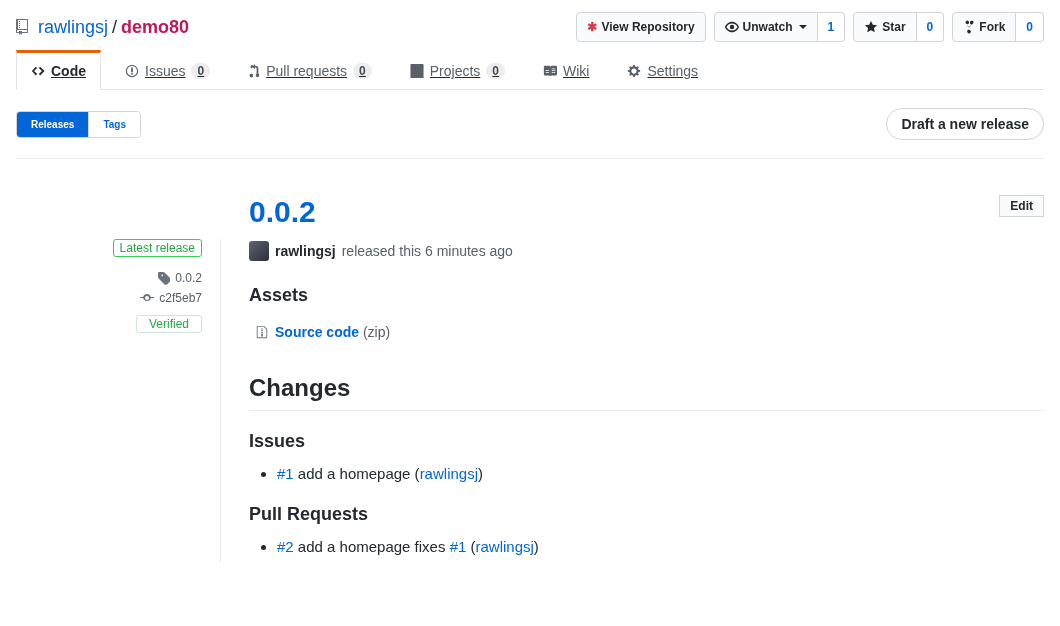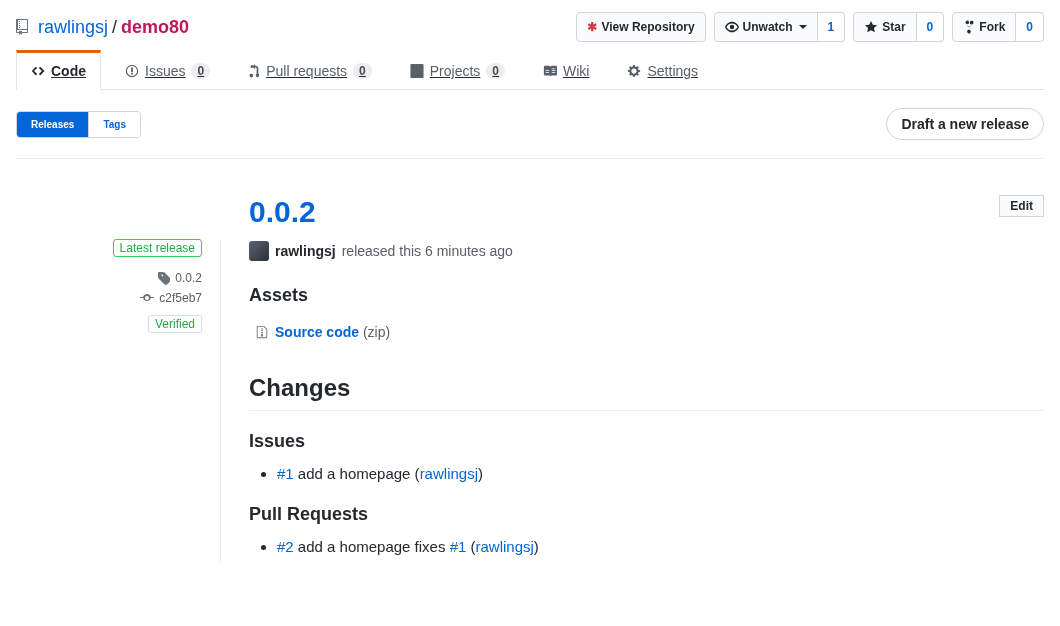--- a/index.html
+++ b/index.html
@@ -33,21 +33,21 @@
     .subnav-tab + .subnav-tab { border-left: 1px solid #d1d5da; }
     .btn-outline { padding: 7px 14px; font-size: 14px; font-weight: 600; color: #24292e; background: #fff; border: 1px solid #d1d5da; border-radius: 16px; cursor: pointer; }
 
     .release-wrap { display: flex; border-top: 1px solid #eaecef; padding-top: 36px; }
     .release-meta { width: 205px; flex-shrink: 0; text-align: right; padding-right: 18px; border-right: 1px solid #eaecef; margin-top: 44px; }
     .release-body { flex: 1; padding-left: 28px; }
 
     .label-latest { display: inline-block; color: #28a745; border: 1px solid #34d058; font-size: 12px; font-weight: 500; padding: 1px 6px; border-radius: 3px; margin-bottom: 14px; }
     .tag-line, .commit-line { display: flex; align-items: center; justify-content: flex-end; gap: 5px; font-size: 12px; color: #586069; margin-bottom: 6px; }
     .tag-line a, .commit-line a { color: #586069; }
-    .label-verified { display: inline-block; color: #28a745; border: 1px solid #cfe4d4; font-size: 12px; font-weight: 500; padding: 1px 6px; border-radius: 3px; margin-top: 4px; }
+    .label-verified { display: inline-block; color: #28a745; border: 1px solid #cfe4d4; font-size: 12px; font-weight: 500; padding: 1px 12px; border-radius: 3px; margin-top: 4px; }
 
     .release-header { display: flex; justify-content: space-between; align-items: flex-start; }
     .release-title { font-size: 30px; font-weight: 600; color: #0366d6; margin-bottom: 12px; }
     .btn-small { padding: 3px 10px; font-size: 12px; font-weight: 600; color: #24292e; background: #fafbfc; border: 1px solid #d1d5da; border-radius: 0; cursor: pointer; }
     .release-author-line { display: flex; align-items: center; gap: 6px; font-size: 14px; color: #586069; margin-bottom: 24px; }
     .release-author-line strong { color: #24292e; font-weight: 600; }
     .avatar { width: 20px; height: 20px; border-radius: 3px; background: linear-gradient(135deg, #5c6370, #2b3038); display: inline-block; }
 
     .section-h { font-size: 18px; font-weight: 600; margin-bottom: 12px; }
     .asset-list { margin-bottom: 28px; }

